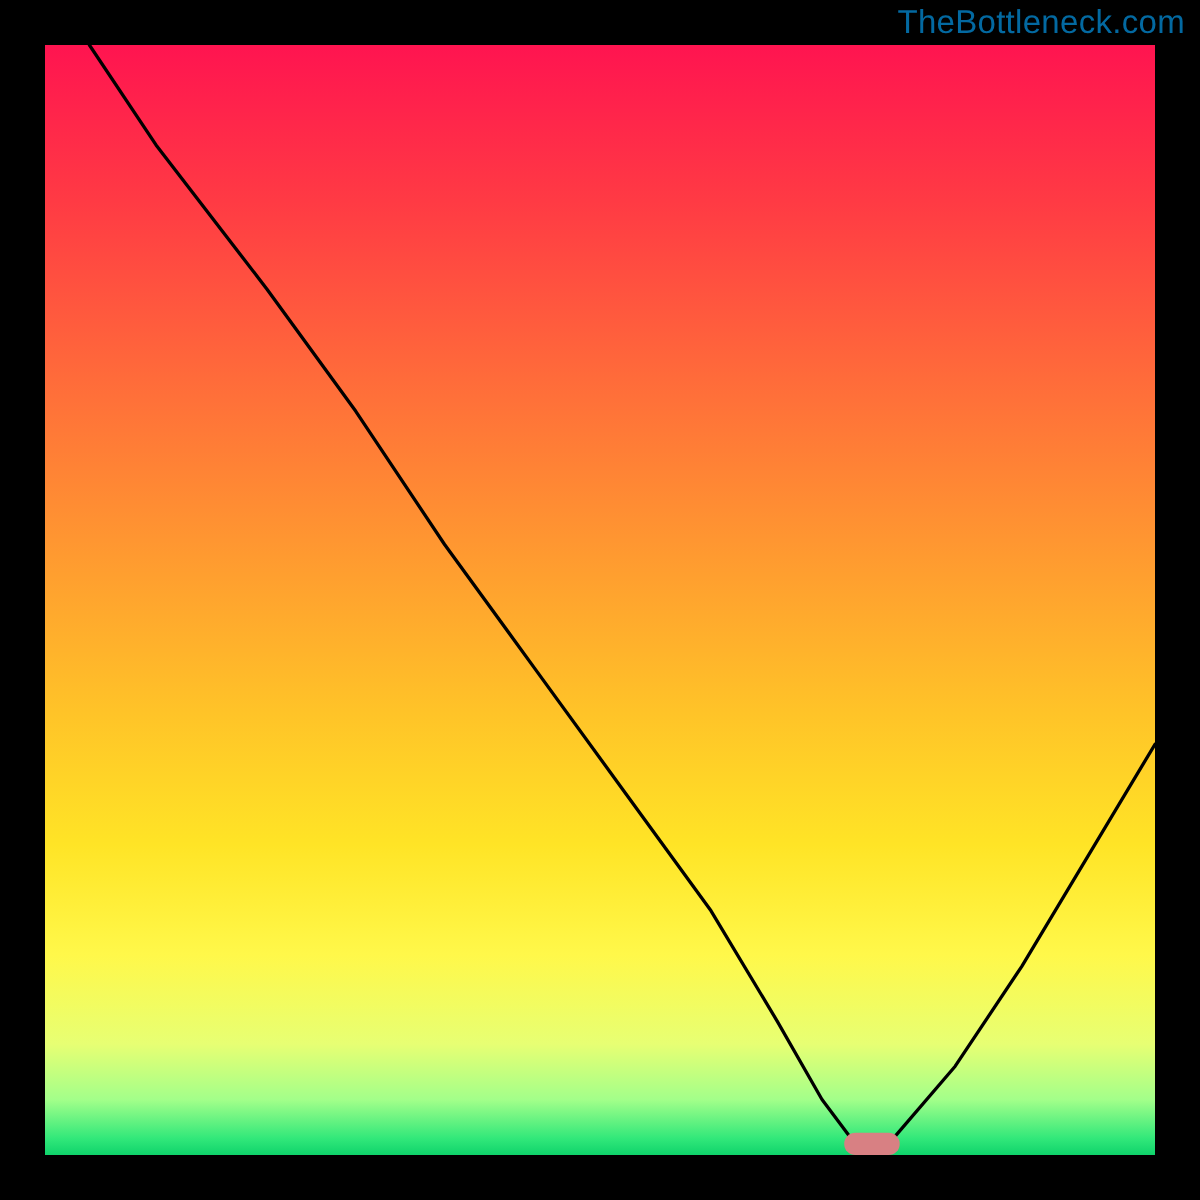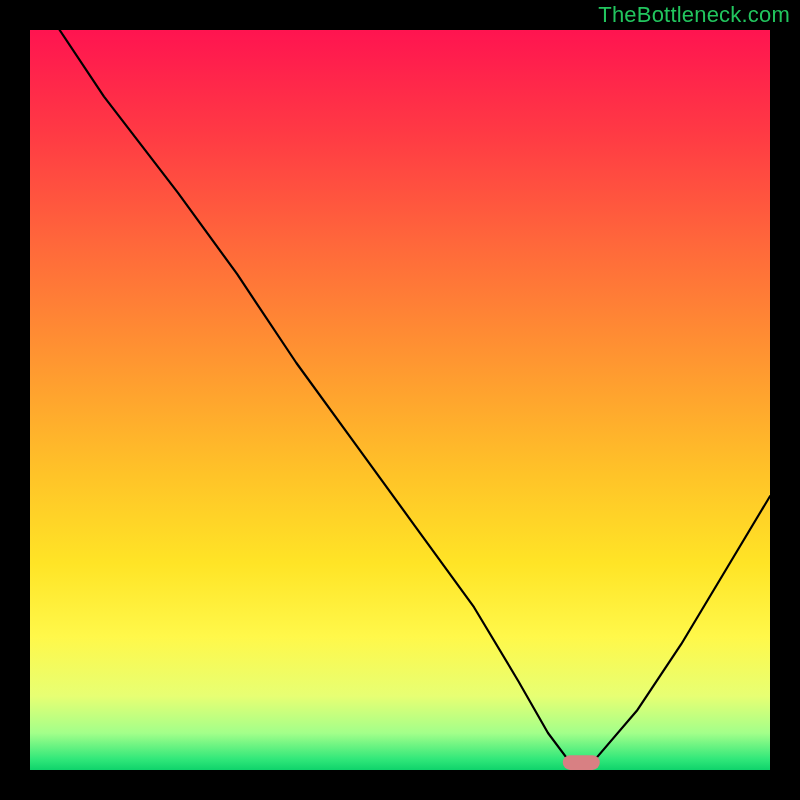--- a/index.html
+++ b/index.html
@@ -16,21 +16,21 @@
     left: 0;
     top: 0;
     width: 800px;
     height: 800px;
     background: #000;
   }
   .watermark {
     position: absolute;
     top: 2px;
     right: 10px;
-    color: #22c55e;
+    color: #0369a1;
     font-size: 22px;
     font-weight: 400;
     letter-spacing: 0.2px;
     z-index: 5;
   }
   .plot {
     position: absolute;
     left: 30px;
     top: 30px;
     width: 740px;

